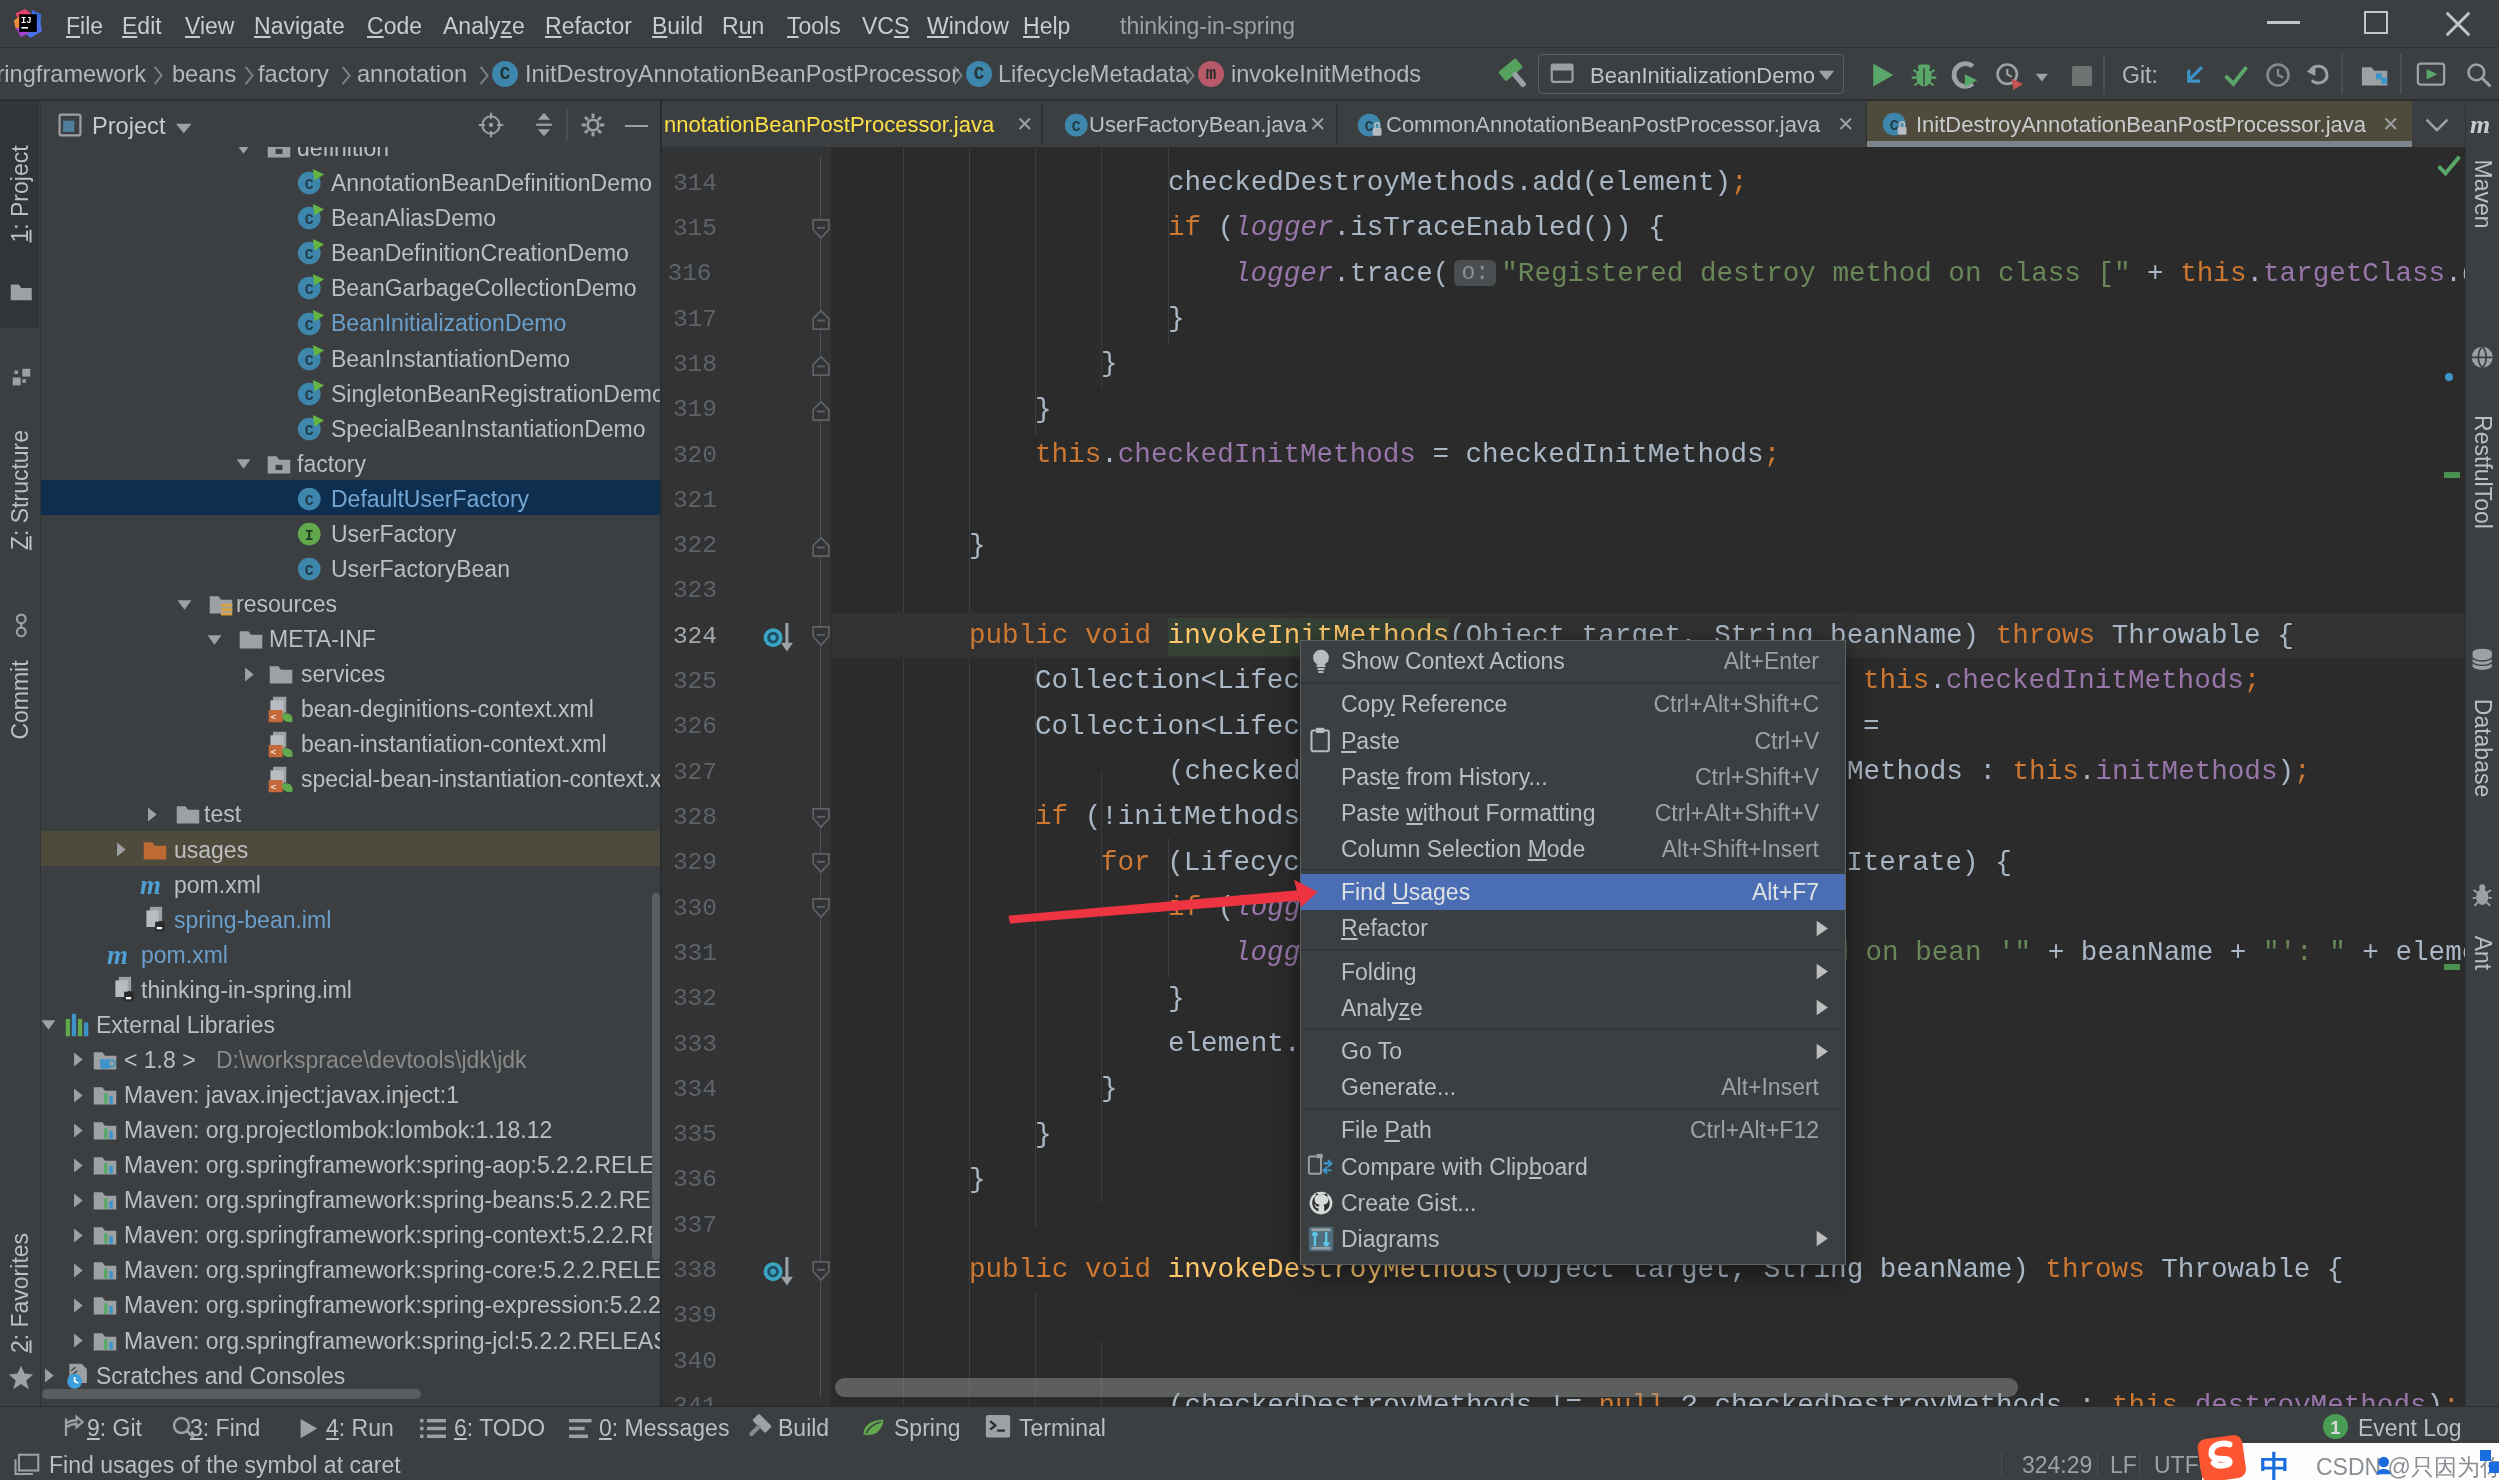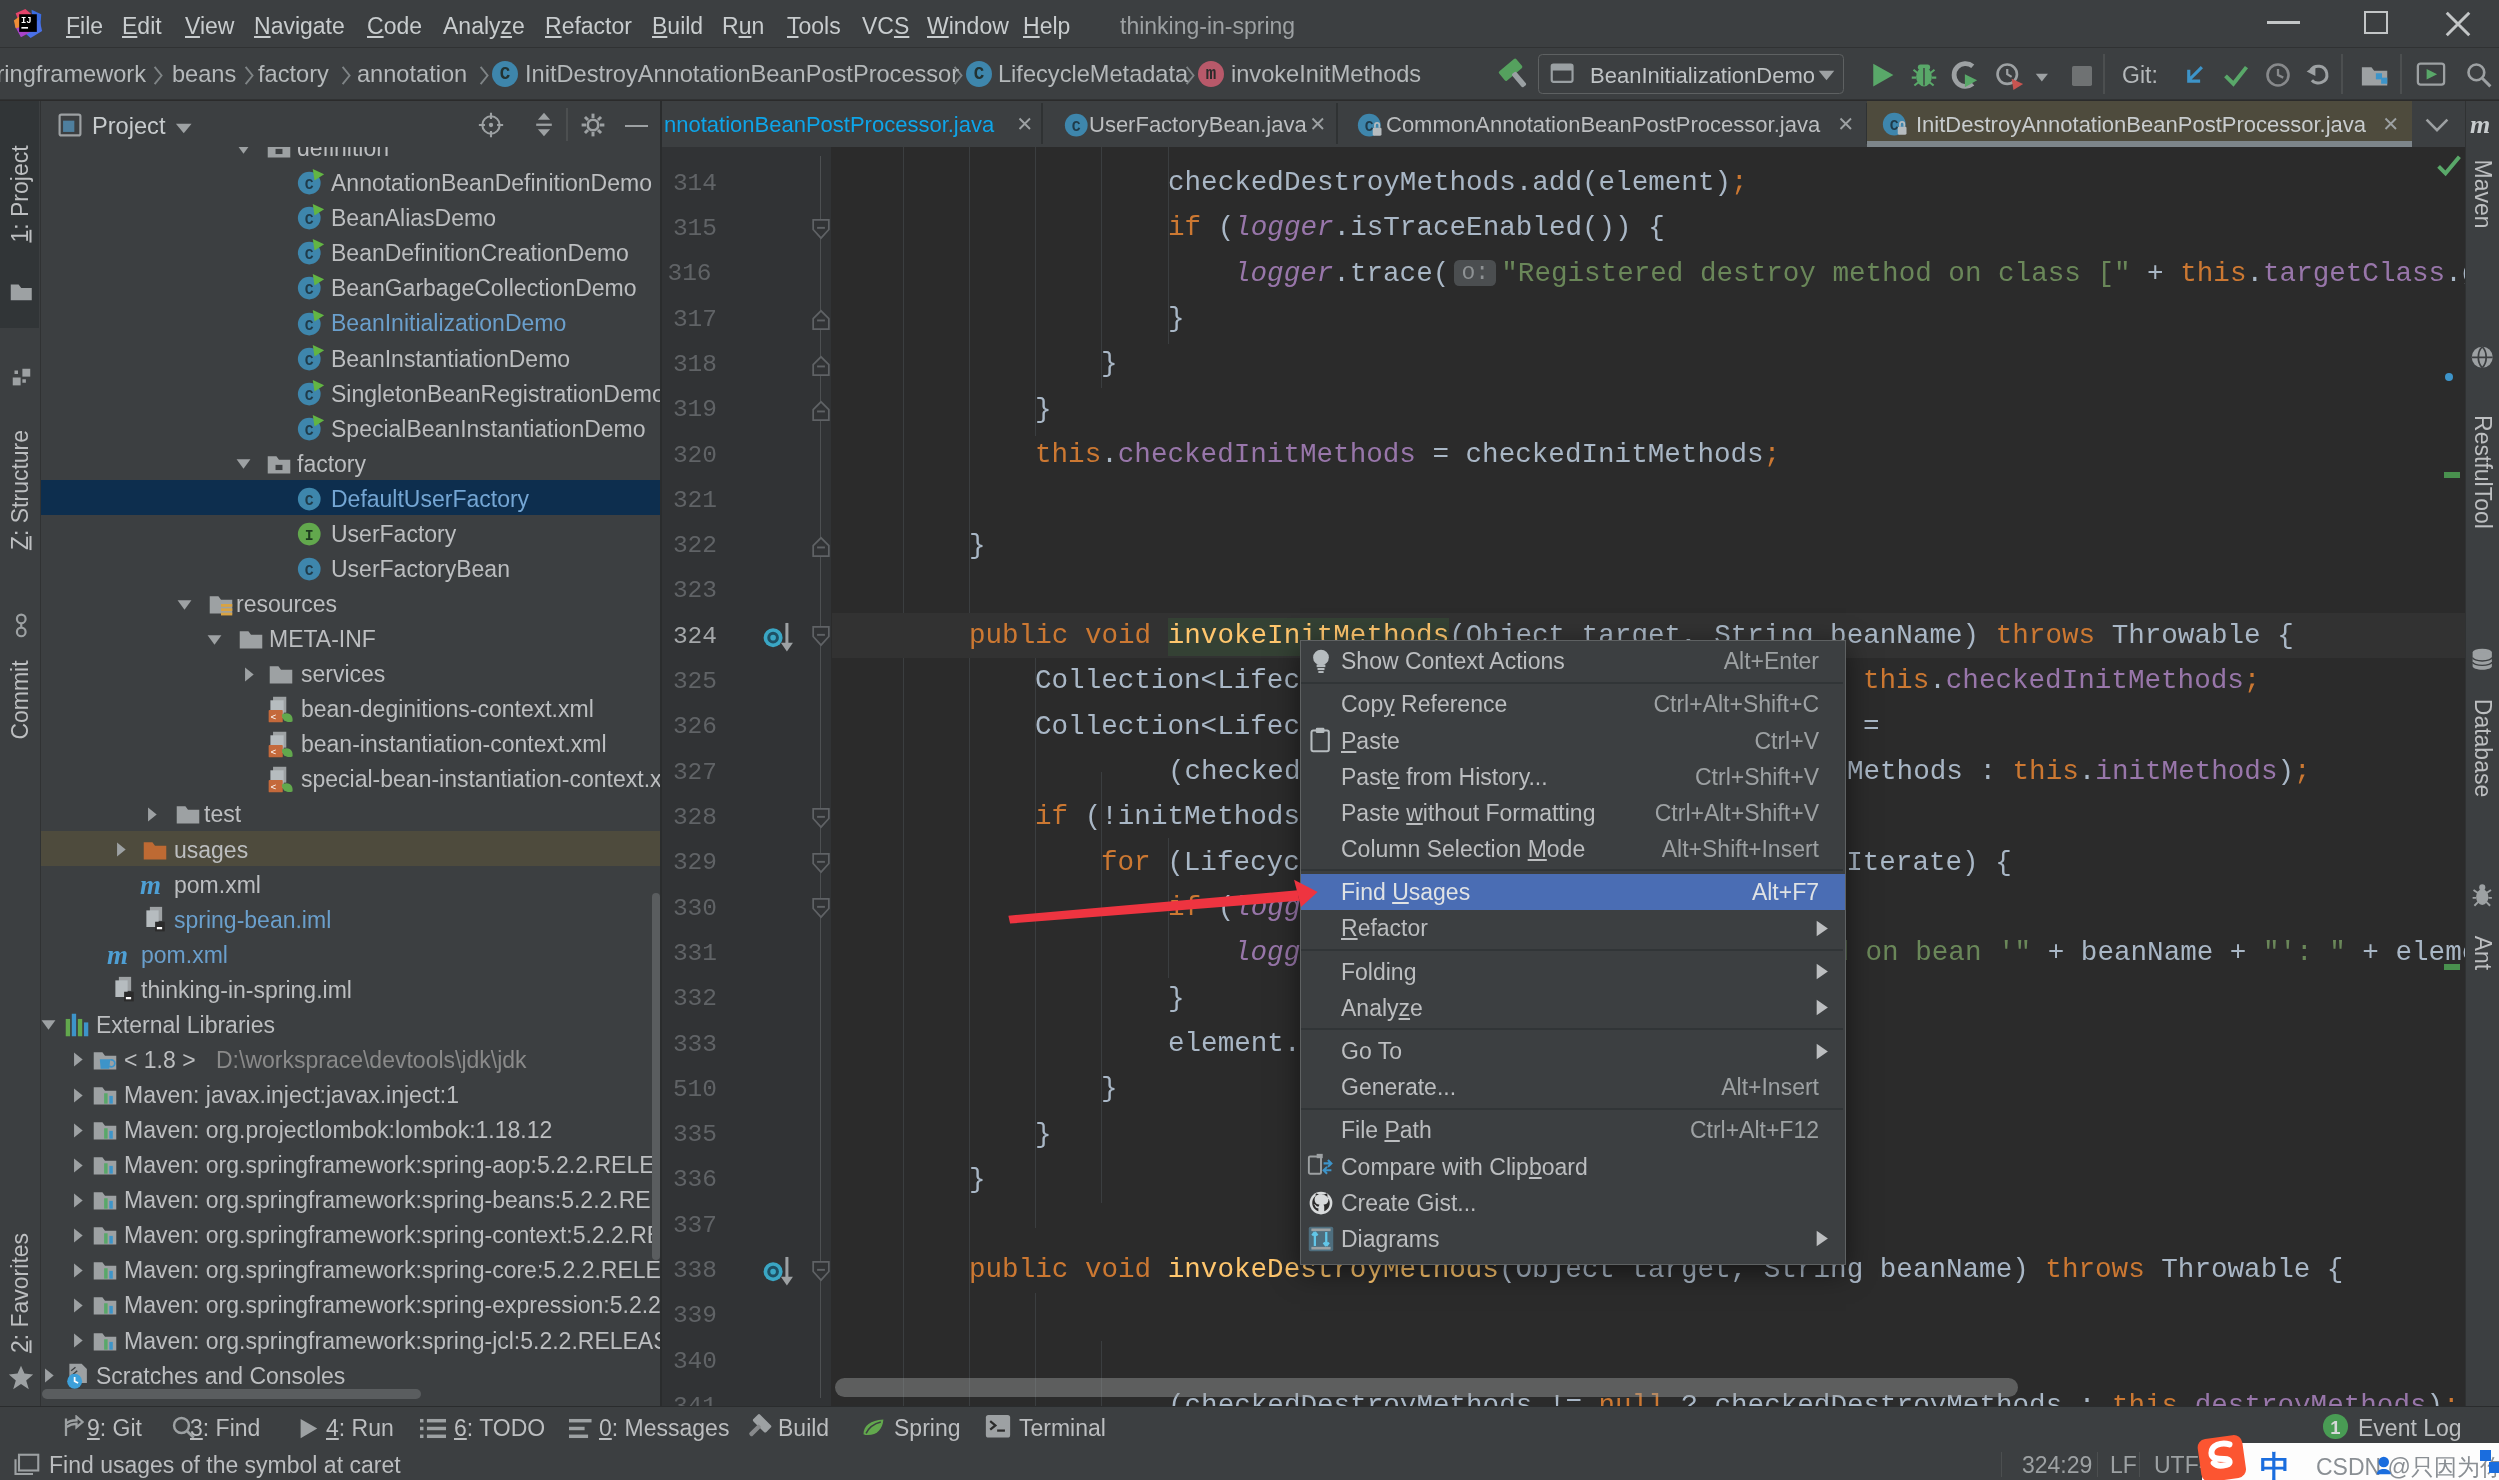--- a/index.html
+++ b/index.html
@@ -480,21 +480,21 @@
 <circle cx="12" cy="22" r="8.5" fill="#3da0da"></circle>
         <path d="M12 17 L12 22 L16 24" stroke="#fff" stroke-width="2" fill="none"></path>
       </svg>
       <div style="position:absolute;left:55px;top:1262px;font:23px 'Liberation Sans',sans-serif;color:#bcbec0;white-space:nowrap;">Scratches and Consoles</div>
       <div style="position:absolute;left:166px;top:0;width:271px;height:46px;background:#3c3f41;"></div>
       <div style="position:absolute;left:611px;top:792px;width:7.9px;height:367px;background:#5a5d5f;border-radius:4.4px;"></div>
       <div style="position:absolute;left:0.9px;top:1288px;width:379px;height:9.6px;background:#5a5d5f;border-radius:6.1px;"></div>
     </div>
     <div style="position:absolute;left:660px;top:101px;width:1.7px;height:1305px;background:#2a2c2d;"></div>
     <div style="position:absolute;left:662px;top:101px;width:1803px;height:46px;background:#3c3f41;"></div>
-    <div style="position:absolute;left:664px;top:112px;font:22px 'Liberation Sans',sans-serif;color:#0ea5e9;">nnotationBeanPostProcessor.java</div>
+    <div style="position:absolute;left:664px;top:112px;font:22px 'Liberation Sans',sans-serif;color:#fde047;">nnotationBeanPostProcessor.java</div>
     <svg style="position:absolute;left:1016px;top:115px;" width="17.5" height="17.5" viewBox="0 0 20 20">
       <path d="M4 4 L16 16 M16 4 L4 16" stroke="#9da1a3" stroke-width="2.2"></path>
     </svg>
     <div style="position:absolute;left:1041px;top:103px;width:1.7px;height:41px;background:#2f3233;"></div>
     <svg style="position:absolute;left:1064px;top:112px;" width="28" height="28" viewBox="0 0 32 32">
       <circle cx="14" cy="15" r="13" fill="#3e86ac"></circle>
       <text x="14" y="22" text-anchor="middle" font-family="Liberation Mono,monospace" font-size="17" font-weight="bold" fill="#1f3b4a">C</text>
     </svg>
     <div style="position:absolute;left:1089px;top:112px;font:22px 'Liberation Sans',sans-serif;color:#bcbec0;">UserFactoryBean.java</div>
     <svg style="position:absolute;left:1309px;top:115px;" width="17.5" height="17.5" viewBox="0 0 20 20">
@@ -554,21 +554,21 @@
       <div style="position:absolute;left:0px;top:476px;width:55px;font:24.5px 'Liberation Mono',monospace;color:#a4a7a9;text-align:right;">324</div>
       <div style="position:absolute;left:0px;top:521px;width:55px;font:24.5px 'Liberation Mono',monospace;color:#606366;text-align:right;">325</div>
       <div style="position:absolute;left:0px;top:566px;width:55px;font:24.5px 'Liberation Mono',monospace;color:#606366;text-align:right;">326</div>
       <div style="position:absolute;left:0px;top:612px;width:55px;font:24.5px 'Liberation Mono',monospace;color:#606366;text-align:right;">327</div>
       <div style="position:absolute;left:0px;top:657px;width:55px;font:24.5px 'Liberation Mono',monospace;color:#606366;text-align:right;">328</div>
       <div style="position:absolute;left:0px;top:702px;width:55px;font:24.5px 'Liberation Mono',monospace;color:#606366;text-align:right;">329</div>
       <div style="position:absolute;left:0px;top:748px;width:55px;font:24.5px 'Liberation Mono',monospace;color:#606366;text-align:right;">330</div>
       <div style="position:absolute;left:0px;top:793px;width:55px;font:24.5px 'Liberation Mono',monospace;color:#606366;text-align:right;">331</div>
       <div style="position:absolute;left:0px;top:838px;width:55px;font:24.5px 'Liberation Mono',monospace;color:#606366;text-align:right;">332</div>
       <div style="position:absolute;left:0px;top:884px;width:55px;font:24.5px 'Liberation Mono',monospace;color:#606366;text-align:right;">333</div>
-      <div style="position:absolute;left:0px;top:929px;width:55px;font:24.5px 'Liberation Mono',monospace;color:#606366;text-align:right;">510</div>
+      <div style="position:absolute;left:0px;top:929px;width:55px;font:24.5px 'Liberation Mono',monospace;color:#606366;text-align:right;">334</div>
       <div style="position:absolute;left:0px;top:974px;width:55px;font:24.5px 'Liberation Mono',monospace;color:#606366;text-align:right;">335</div>
       <div style="position:absolute;left:0px;top:1019px;width:55px;font:24.5px 'Liberation Mono',monospace;color:#606366;text-align:right;">336</div>
       <div style="position:absolute;left:0px;top:1065px;width:55px;font:24.5px 'Liberation Mono',monospace;color:#606366;text-align:right;">337</div>
       <div style="position:absolute;left:0px;top:1110px;width:55px;font:24.5px 'Liberation Mono',monospace;color:#606366;text-align:right;">338</div>
       <div style="position:absolute;left:0px;top:1155px;width:55px;font:24.5px 'Liberation Mono',monospace;color:#606366;text-align:right;">339</div>
       <div style="position:absolute;left:0px;top:1201px;width:55px;font:24.5px 'Liberation Mono',monospace;color:#606366;text-align:right;">340</div>
       <div style="position:absolute;left:0px;top:1246px;width:55px;font:24.5px 'Liberation Mono',monospace;color:#606366;text-align:right;">341</div>
       <svg style="position:absolute;left:149px;top:71px;" width="20" height="23" viewBox="0 0 23 26">
         <path d="M2.5 2 L20.5 2 L20.5 13 L11.5 23 L2.5 13 Z" fill="#313335" stroke="#5f6265" stroke-width="2"></path>
         <rect x="7" y="10" width="9" height="2.2" fill="#5f6265"></rect>

